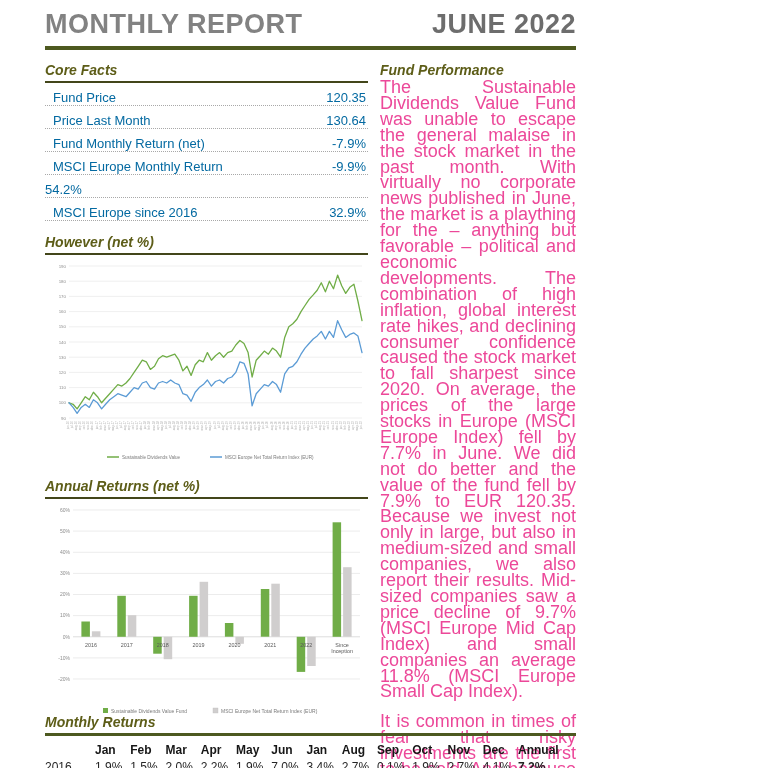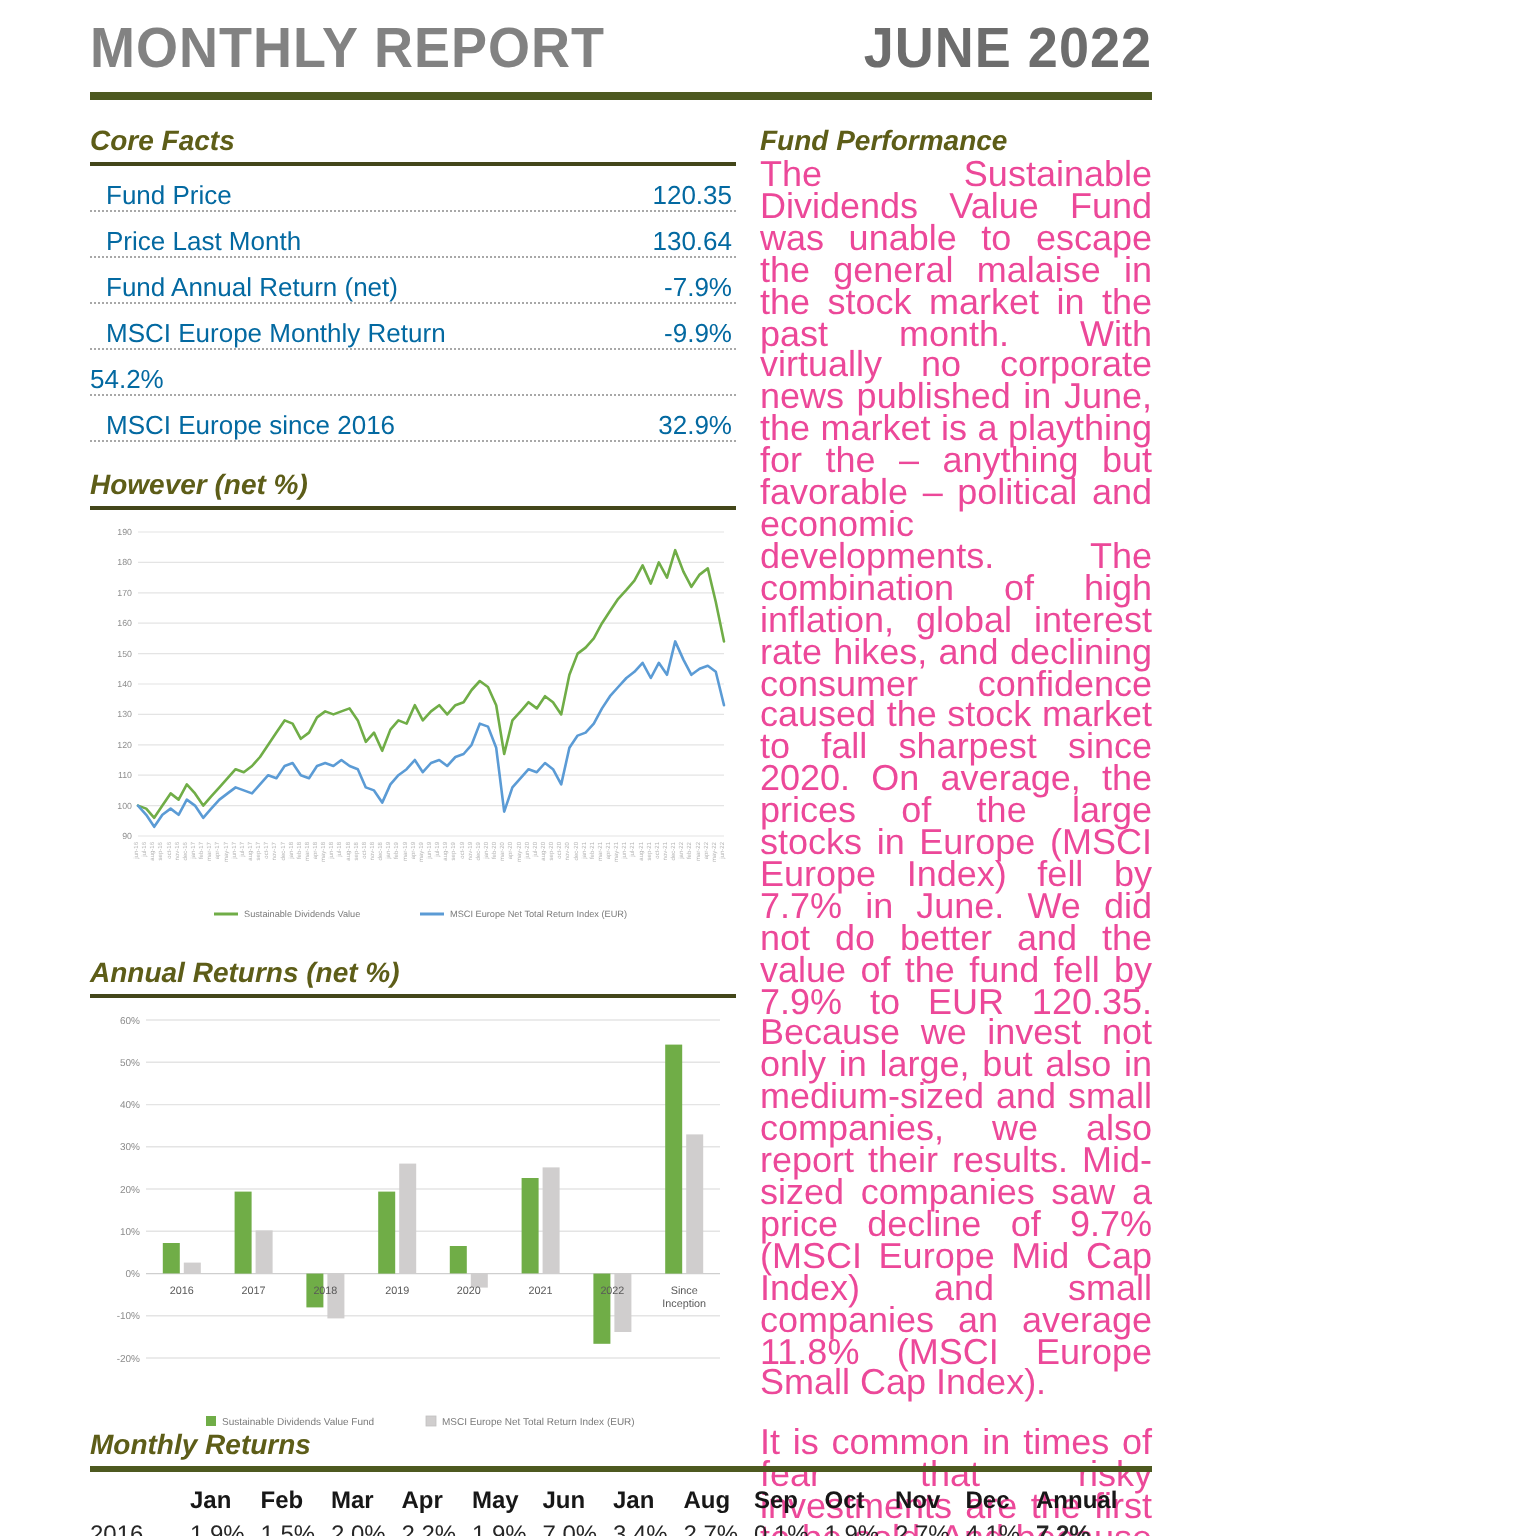--- a/index.html
+++ b/index.html
@@ -61,21 +61,21 @@
         <div id="core-facts-table">
             <div class="cf-row">
               <span class="lbl">Fund Price</span>
               <span class="val">120.35</span>
             </div>
             <div class="cf-row">
               <span class="lbl">Price Last Month</span>
               <span class="val">130.64</span>
             </div>
             <div class="cf-row">
-              <span class="lbl">Fund Annual Return (net)</span>
+              <span class="lbl">Fund Monthly Return (net)</span>
               <span class="val">-7.9%</span>
             </div>
             <div class="cf-row">
               <span class="lbl">MSCI Europe Monthly Return</span>
               <span class="val">-9.9%</span>
             </div>
             <div class="cf-row">
               <span class="val">54.2%</span>
             </div>
             <div class="cf-row">

